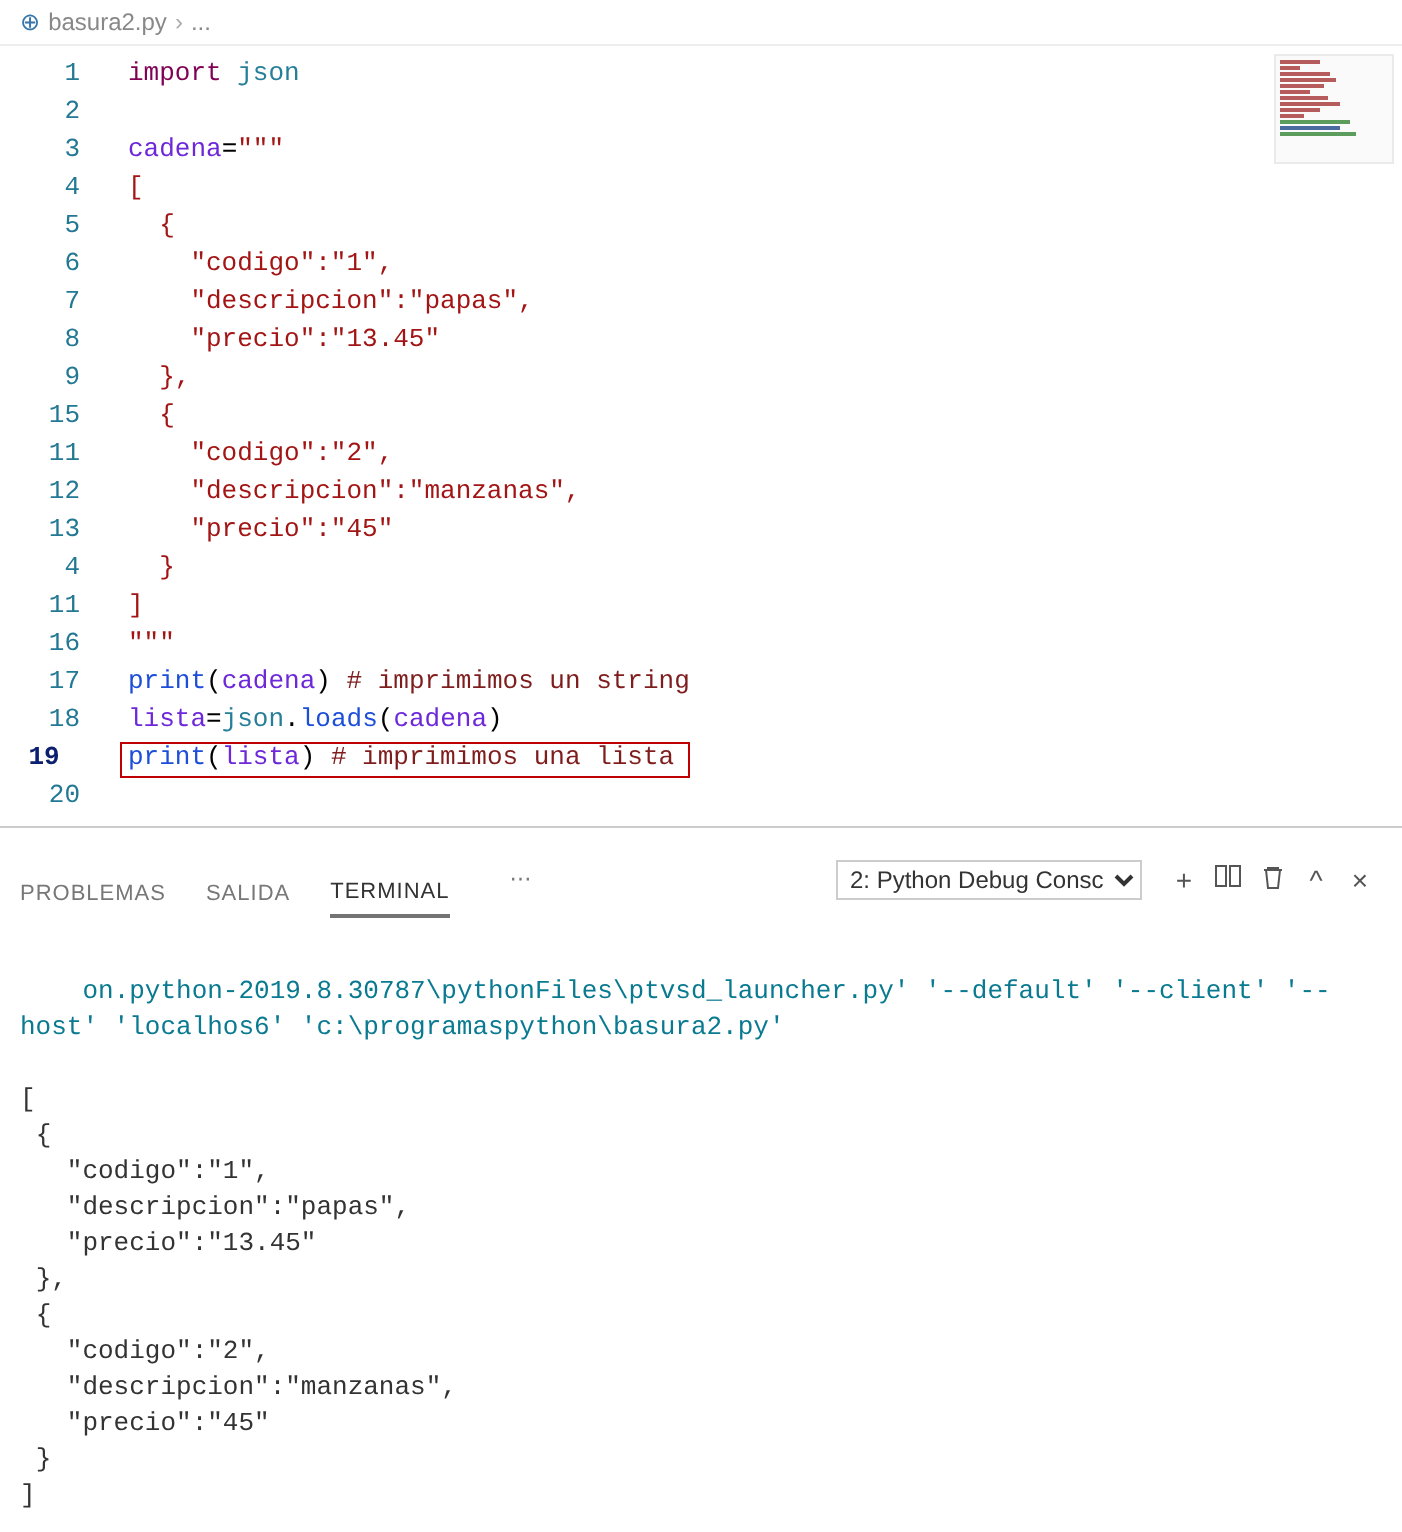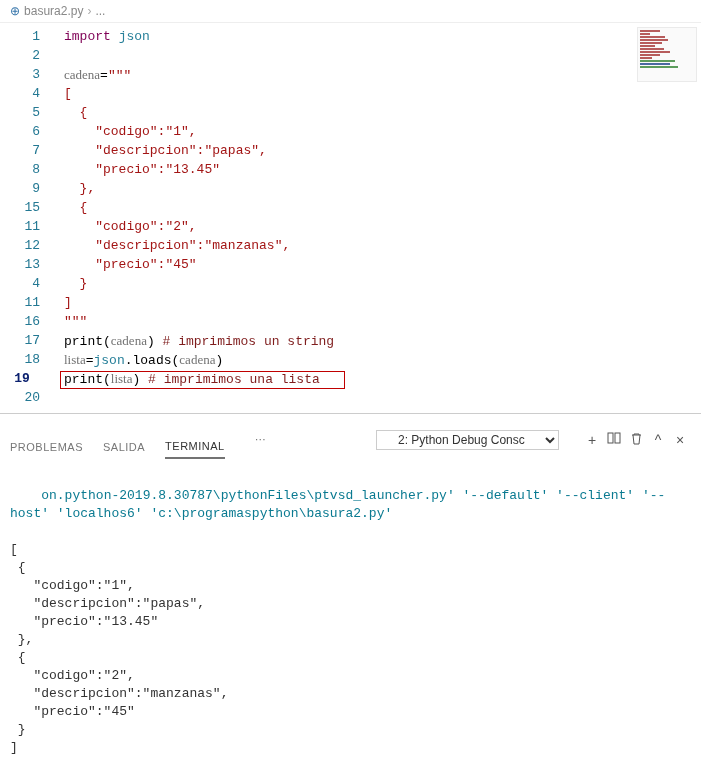--- a/index.html
+++ b/index.html
@@ -45,22 +45,22 @@
   .code {
     flex: 1;
     padding: 4px 0;
     line-height: 19px;
     white-space: pre;
     position: relative;
   }
   .code .line { height: 19px; padding-left: 14px; }
   .kw-import { color: #7f0055; }
   .kw-str { color: #a31515; }
-  .kw-fn { color: #000000; }
-  .kw-var { color: #737373; font-family: Liberation Serif, serif; }
+  .kw-fn { color: #1d4ed8; }
+  .kw-var { color: #6d28d9; }
   .kw-mod { color: #267f99; }
   .kw-cmt { color: #7f1d1d; }
   .kw-op { color: #000; }
   .red-box {
     position: absolute;
     border: 1px solid #c00000;
     pointer-events: none;
   }
   .red-box.code-box {
     left: 60px;
@@ -99,22 +99,22 @@
   }
   .panel-tabs .tab { margin-right: 20px; padding-bottom: 5px; cursor: pointer; letter-spacing: 0.5px; margin-top: 20px; }
   .panel-tabs .tab.active { color: #333; border-bottom: 2px solid #737373; }
   .panel-tabs .dots { margin-right: auto; margin-left: 10px; }
   .panel-tabs .selector {
     font-family: 'Segoe UI', sans-serif;
     font-size: 12px;
     border: 1px solid #ccc;
     background: #fff;
     color: #333;
-    padding: 1px 17px;
-    margin-right: 22px;
+    padding: 1px 2px;
+    margin-right: 10px;
   }
   .panel-tabs .icon-btn { width: 22px; text-align: center; color: #555; cursor: pointer; font-size: 14px; }
   .terminal {
     padding: 10px 10px;
     font-size: 13px;
     line-height: 18px;
     white-space: pre-wrap;
     word-break: break-word;
     color: #333;
     flex: 1;

